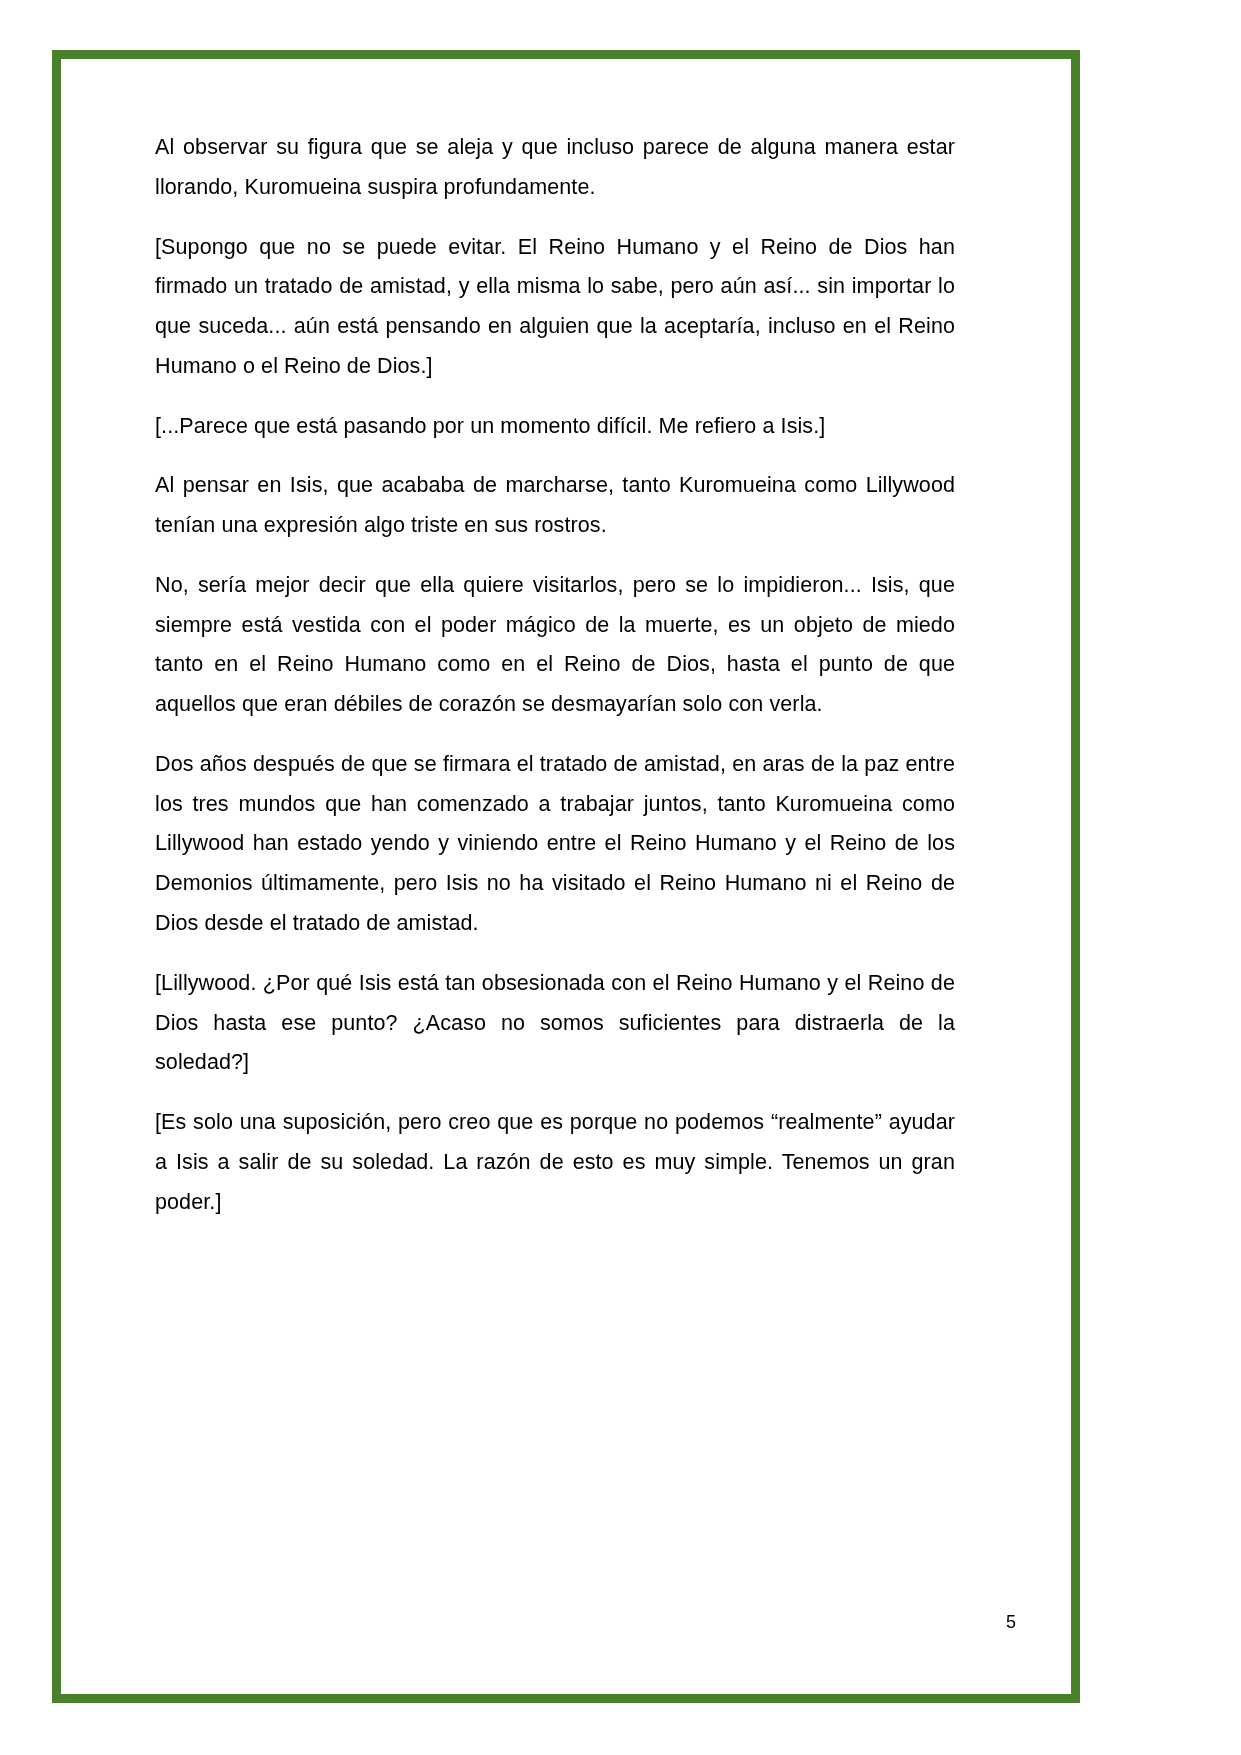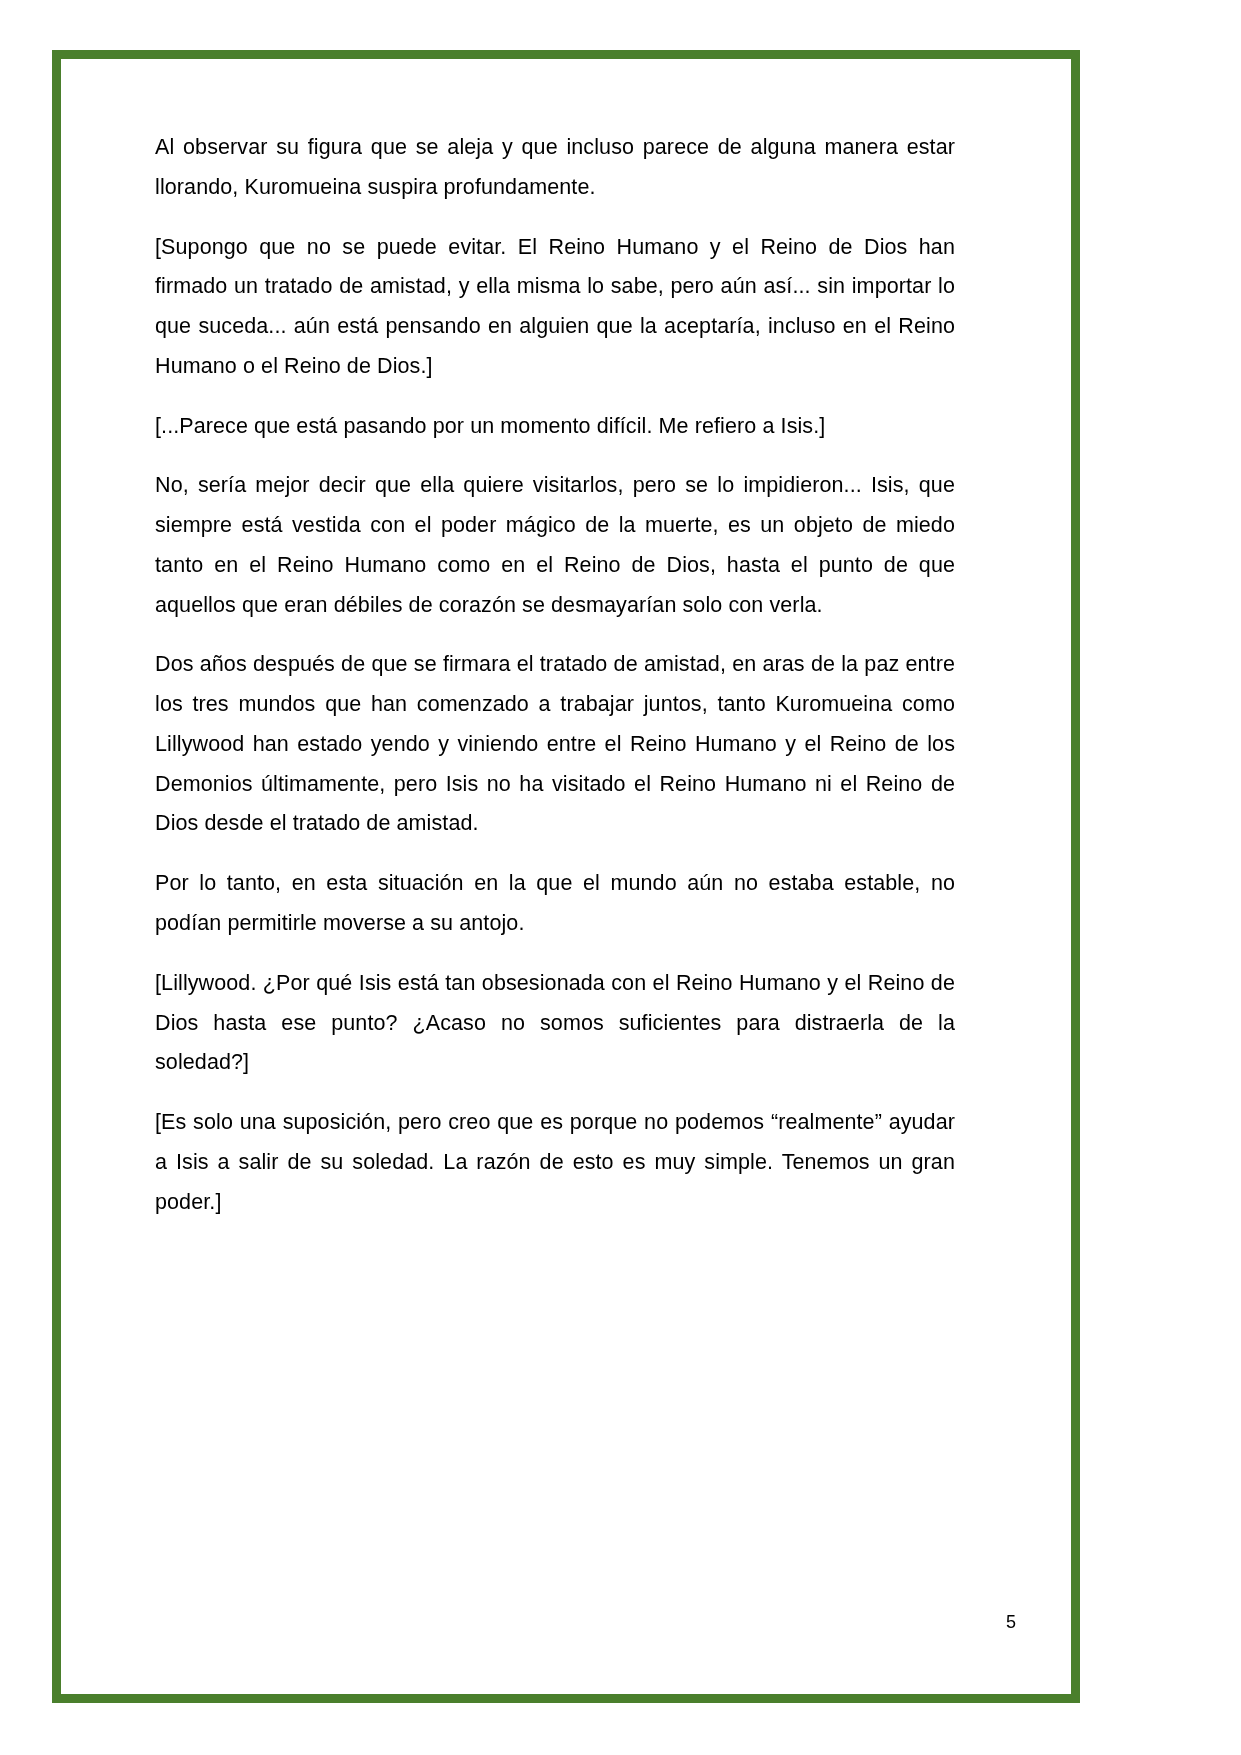--- a/index.html
+++ b/index.html
@@ -58,22 +58,22 @@
 <body>
 
 <div class="page">
 
   <div class="border-frame"></div>
 
   <div class="content">
     <p class="para">Al observar su figura que se aleja y que incluso parece de alguna manera estar llorando, Kuromueina suspira profundamente.</p>
     <p class="para">[Supongo que no se puede evitar. El Reino Humano y el Reino de Dios han firmado un tratado de amistad, y ella misma lo sabe, pero aún así... sin importar lo que suceda... aún está pensando en alguien que la aceptaría, incluso en el Reino Humano o el Reino de Dios.]</p>
     <p class="para">[...Parece que está pasando por un momento difícil. Me refiero a Isis.]</p>
+    <p class="para">Al pensar en Isis, que acababa de marcharse, tanto Kuromueina como Lillywood tenían una expresión algo triste en sus rostros.</p>
     <p class="para">No, sería mejor decir que ella quiere visitarlos, pero se lo impidieron... Isis, que siempre está vestida con el poder mágico de la muerte, es un objeto de miedo tanto en el Reino Humano como en el Reino de Dios, hasta el punto de que aquellos que eran débiles de corazón se desmayarían solo con verla.</p>
     <p class="para">Dos años después de que se firmara el tratado de amistad, en aras de la paz entre los tres mundos que han comenzado a trabajar juntos, tanto Kuromueina como Lillywood han estado yendo y viniendo entre el Reino Humano y el Reino de los Demonios últimamente, pero Isis no ha visitado el Reino Humano ni el Reino de Dios desde el tratado de amistad.</p>
-    <p class="para">Por lo tanto, en esta situación en la que el mundo aún no estaba estable, no podían permitirle moverse a su antojo.</p>
     <p class="para">[Lillywood. ¿Por qué Isis está tan obsesionada con el Reino Humano y el Reino de Dios hasta ese punto? ¿Acaso no somos suficientes para distraerla de la soledad?]</p>
     <p class="para">[Es solo una suposición, pero creo que es porque no podemos “realmente” ayudar a Isis a salir de su soledad. La razón de esto es muy simple. Tenemos un gran poder.]</p>
   </div>
 
   <div class="page-number">5</div>
 
 </div>
 
 </body></html>

